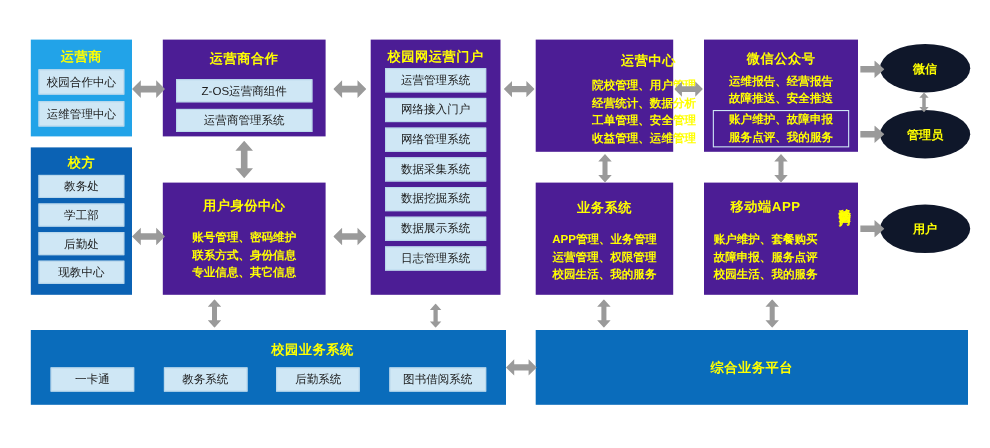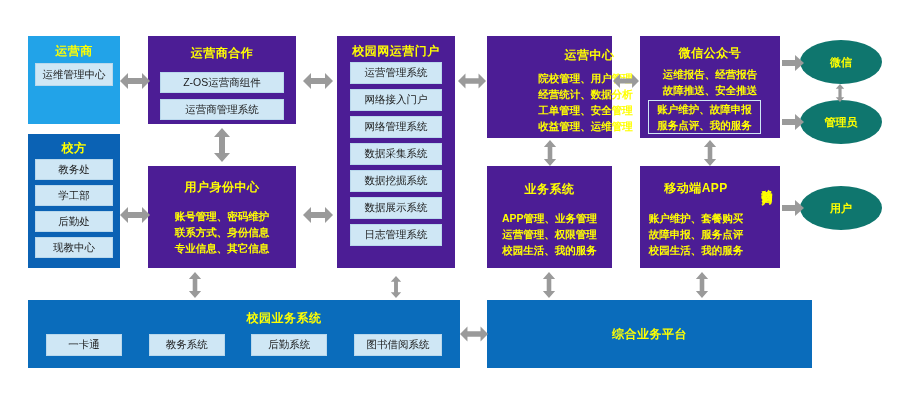--- a/index.html
+++ b/index.html
@@ -34,40 +34,41 @@
   .line{
     color:#ffff00;font-weight:bold;font-size:10.5px;
     text-align:center;line-height:16px;white-space:nowrap;
   }
   .subbox{
     border:1px solid #cfe7f5;
     box-sizing:border-box;
     display:flex;flex-direction:column;align-items:center;justify-content:center;
   }
   .ell{
-    position:absolute;background:#0f766e;border-radius:50%;
+    position:absolute;background:#0f172a;border-radius:50%;
     display:flex;align-items:center;justify-content:center;
     color:#ffff00;font-weight:bold;font-size:11px;
   }
   .vtext{
     position:absolute;color:#ffff00;font-weight:bold;font-size:11px;
     writing-mode:vertical-rl;text-orientation:upright;
     line-height:14px;letter-spacing:1px;
   }
   .arr{position:absolute;}
   .stack{position:absolute;display:flex;flex-direction:column;}
 </style>
 </head>
 <body>
 
 <div id="stage">
 
   <div class="panel blue-light" style="left:28px;top:36px;width:92px;height:88px;">
     <div class="ptitle" style="margin-top:7px;">运营商</div>
     <div class="stack" style="left:7px;top:27px;width:78px;gap:6px;">
+      <div class="chip" style="height:23px;">校园合作中心</div>
       <div class="chip" style="height:23px;">运维管理中心</div>
     </div>
   </div>
 
   <div class="panel blue-dark" style="left:28px;top:134px;width:92px;height:134px;">
     <div class="ptitle" style="margin-top:6px;">校方</div>
     <div class="stack" style="left:7px;top:25px;width:78px;gap:5px;">
       <div class="chip" style="height:21px;">教务处</div>
       <div class="chip" style="height:21px;">学工部</div>
       <div class="chip" style="height:21px;">后勤处</div>
@@ -123,21 +124,21 @@
       <div class="line">校园生活、我的服务</div>
     </div>
   </div>
 
   <div class="panel teal" style="left:640px;top:36px;width:140px;height:102px;">
     <div class="ptitle" style="margin-top:9px;">微信公众号</div>
     <div class="stack" style="left:0;top:30px;width:140px;">
       <div class="line">运维报告、经营报告</div>
       <div class="line">故障推送、安全推送</div>
     </div>
-    <div class="subbox" style="position:absolute;left:8px;top:64px;width:113px;height:34px;">
+    <div class="subbox" style="position:absolute;left:8px;top:64px;width:124px;height:34px;">
       <div class="line">账户维护、故障申报</div>
       <div class="line">服务点评、我的服务</div>
     </div>
   </div>
 
   <div class="panel teal" style="left:640px;top:166px;width:140px;height:102px;">
     <div class="ptitle" style="margin-top:14px;width:112px;">移动端APP</div>
     <div class="stack" style="left:0;top:44px;width:112px;">
       <div class="line">账户维护、套餐购买</div>
       <div class="line">故障申报、服务点评</div>
@@ -159,21 +160,21 @@
   <div class="panel blue-bar" style="left:28px;top:300px;width:432px;height:68px;">
     <div class="ptitle" style="margin-top:10px;padding-left:40px;">校园业务系统</div>
     <div style="position:absolute;left:18px;top:34px;width:396px;display:flex;justify-content:space-between;">
       <div class="chip" style="width:76px;height:22px;">一卡通</div>
       <div class="chip" style="width:76px;height:22px;">教务系统</div>
       <div class="chip" style="width:76px;height:22px;">后勤系统</div>
       <div class="chip" style="width:88px;height:22px;">图书借阅系统</div>
     </div>
   </div>
 
-  <div class="panel blue-bar" style="left:487px;top:300px;width:325px;height:68px;display:flex;align-items:center;">
+  <div class="panel blue-bar" style="left:487px;top:300px;width:393px;height:68px;display:flex;align-items:center;">
     <div class="ptitle">综合业务平台</div>
   </div>
 
   <svg class="arr" style="left:120px;top:72px;" width="30" height="18" viewBox="0 0 30 18">
       <path d="M0 9 L8 1 L8 6 L22 6 L22 1 L30 9 L22 17 L22 12 L8 12 L8 17 Z" fill="#9a9a9a"></path>
     </svg>
   <svg class="arr" style="left:120px;top:206px;" width="30" height="18" viewBox="0 0 30 18">
       <path d="M0 9 L8 1 L8 6 L22 6 L22 1 L30 9 L22 17 L22 12 L8 12 L8 17 Z" fill="#9a9a9a"></path>
     </svg>
 

